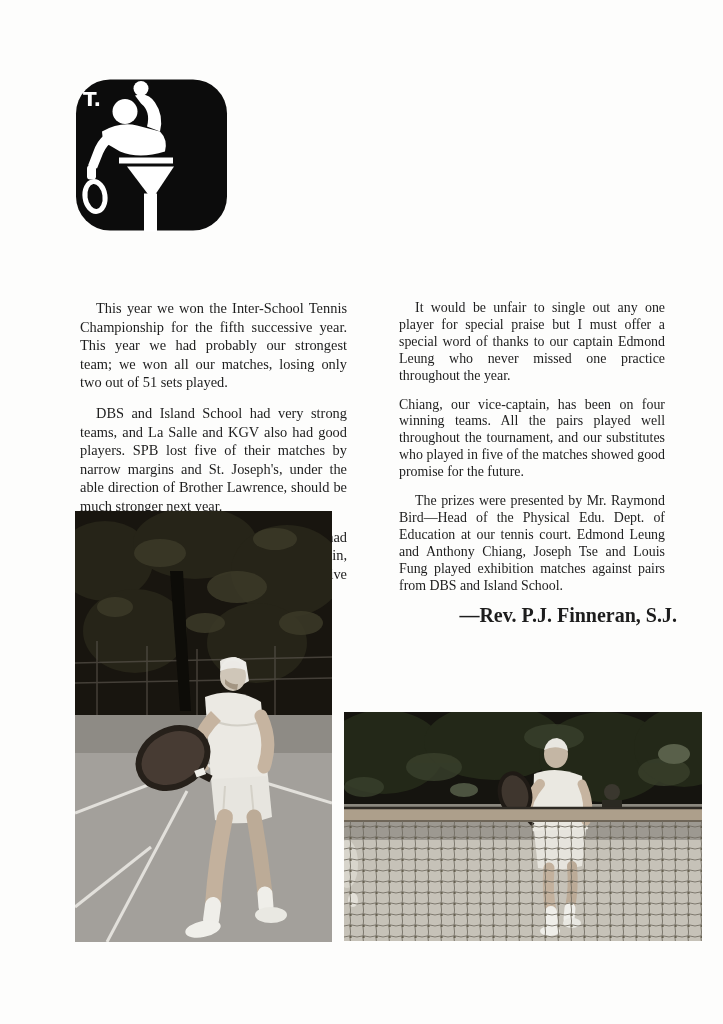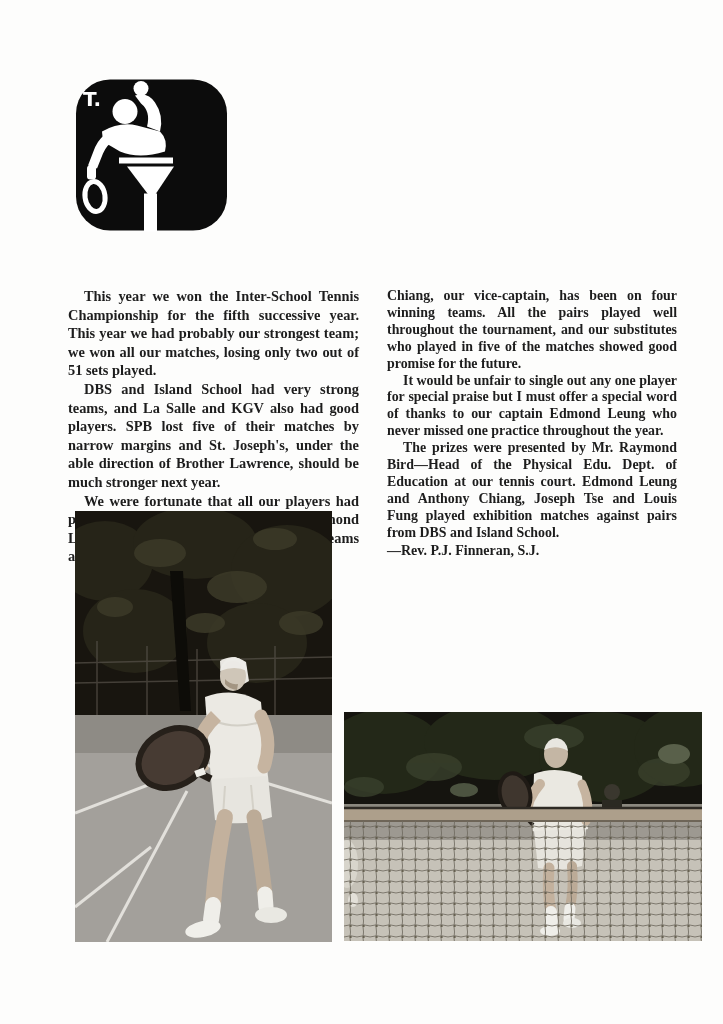--- a/index.html
+++ b/index.html
@@ -18,23 +18,23 @@
   .rule-bottom{width:166px;margin-top:3px;}
   .title-word{
     font-family:"DejaVu Sans",sans-serif;font-weight:bold;
     font-size:44px;line-height:58px;text-align:center;
     color:#121212;letter-spacing:0px;transform:scaleY(1.03);
   }
   
   .col{position:absolute;text-align:justify;}
   .col-left{left:68px;top:287px;width:291px;font-size:14.4px;line-height:18.6px;}
   .col-right{left:387px;top:288px;width:290px;font-size:13.9px;line-height:16.9px;}
-  p.para{margin:0;font-weight:bold;}
+  p.para{margin:12px;}
   .indent{text-indent:16px;}
-  .signature{margin:1px 0 0;font-weight:bold;font-size:14px;}
+  .signature{margin:1px 0 0;text-align:right;font-weight:bold;font-size:20px;}
   
   figure.photo{position:absolute;margin:0;padding:0;}
   figure.photo svg{display:block;width:100%;height:100%;}
   #photo1{left:75px;top:511px;width:257px;height:431px;}
   #photo2{left:344px;top:712px;width:358px;height:229px;}
 </style>
 </head>
 <body>
 
 <div class="page">
@@ -67,22 +67,22 @@
   </div>
 
 
   <section class="col col-left">
     <p class="para indent">This year we won the Inter-School Tennis Championship for the fifth successive year.  This year we had probably our strongest team; we won all our matches, losing only two out of 51 sets played.</p>
     <p class="para indent">DBS and Island School had very strong teams, and La Salle and KGV also had good players.  SPB lost five of their matches by narrow margins and St. Joseph's, under the able direction of Brother Lawrence, should be much stronger next year.</p>
     <p class="para indent">We were fortunate that all our players had played in previous years; our captain, Edmond Leung, has played on the five winning teams and Anthony</p>
   </section>
 
   <section class="col col-right">
+    <p class="para indent">It would be unfair to single out any one player for special praise but I must offer a special word of thanks to our captain Edmond Leung who never missed one practice throughout the year.</p>
     <p class="para">Chiang, our vice-captain, has been on four winning teams.  All the pairs played well throughout the tournament, and our substitutes who played in five of the matches showed good promise for the future.</p>
-    <p class="para indent">It would be unfair to single out any one player for special praise but I must offer a special word of thanks to our captain Edmond Leung who never missed one practice throughout the year.</p>
     <p class="para indent">The prizes were presented by Mr. Raymond Bird—Head of the Physical Edu. Dept. of Education at our tennis court.  Edmond Leung and Anthony Chiang, Joseph Tse and Louis Fung played exhibition matches against pairs from DBS and Island School.</p>
     <p class="signature">—Rev. P.J. Finneran, S.J.</p>
   </section>
 
   <figure class="photo" id="photo1">
     <svg viewBox="0 0 257 431" preserveAspectRatio="none" aria-hidden="true">
       <rect width="257" height="431" fill="#18150f"></rect>
 
       <g fill="#262418">
         <ellipse cx="30" cy="50" rx="48" ry="40"></ellipse>

